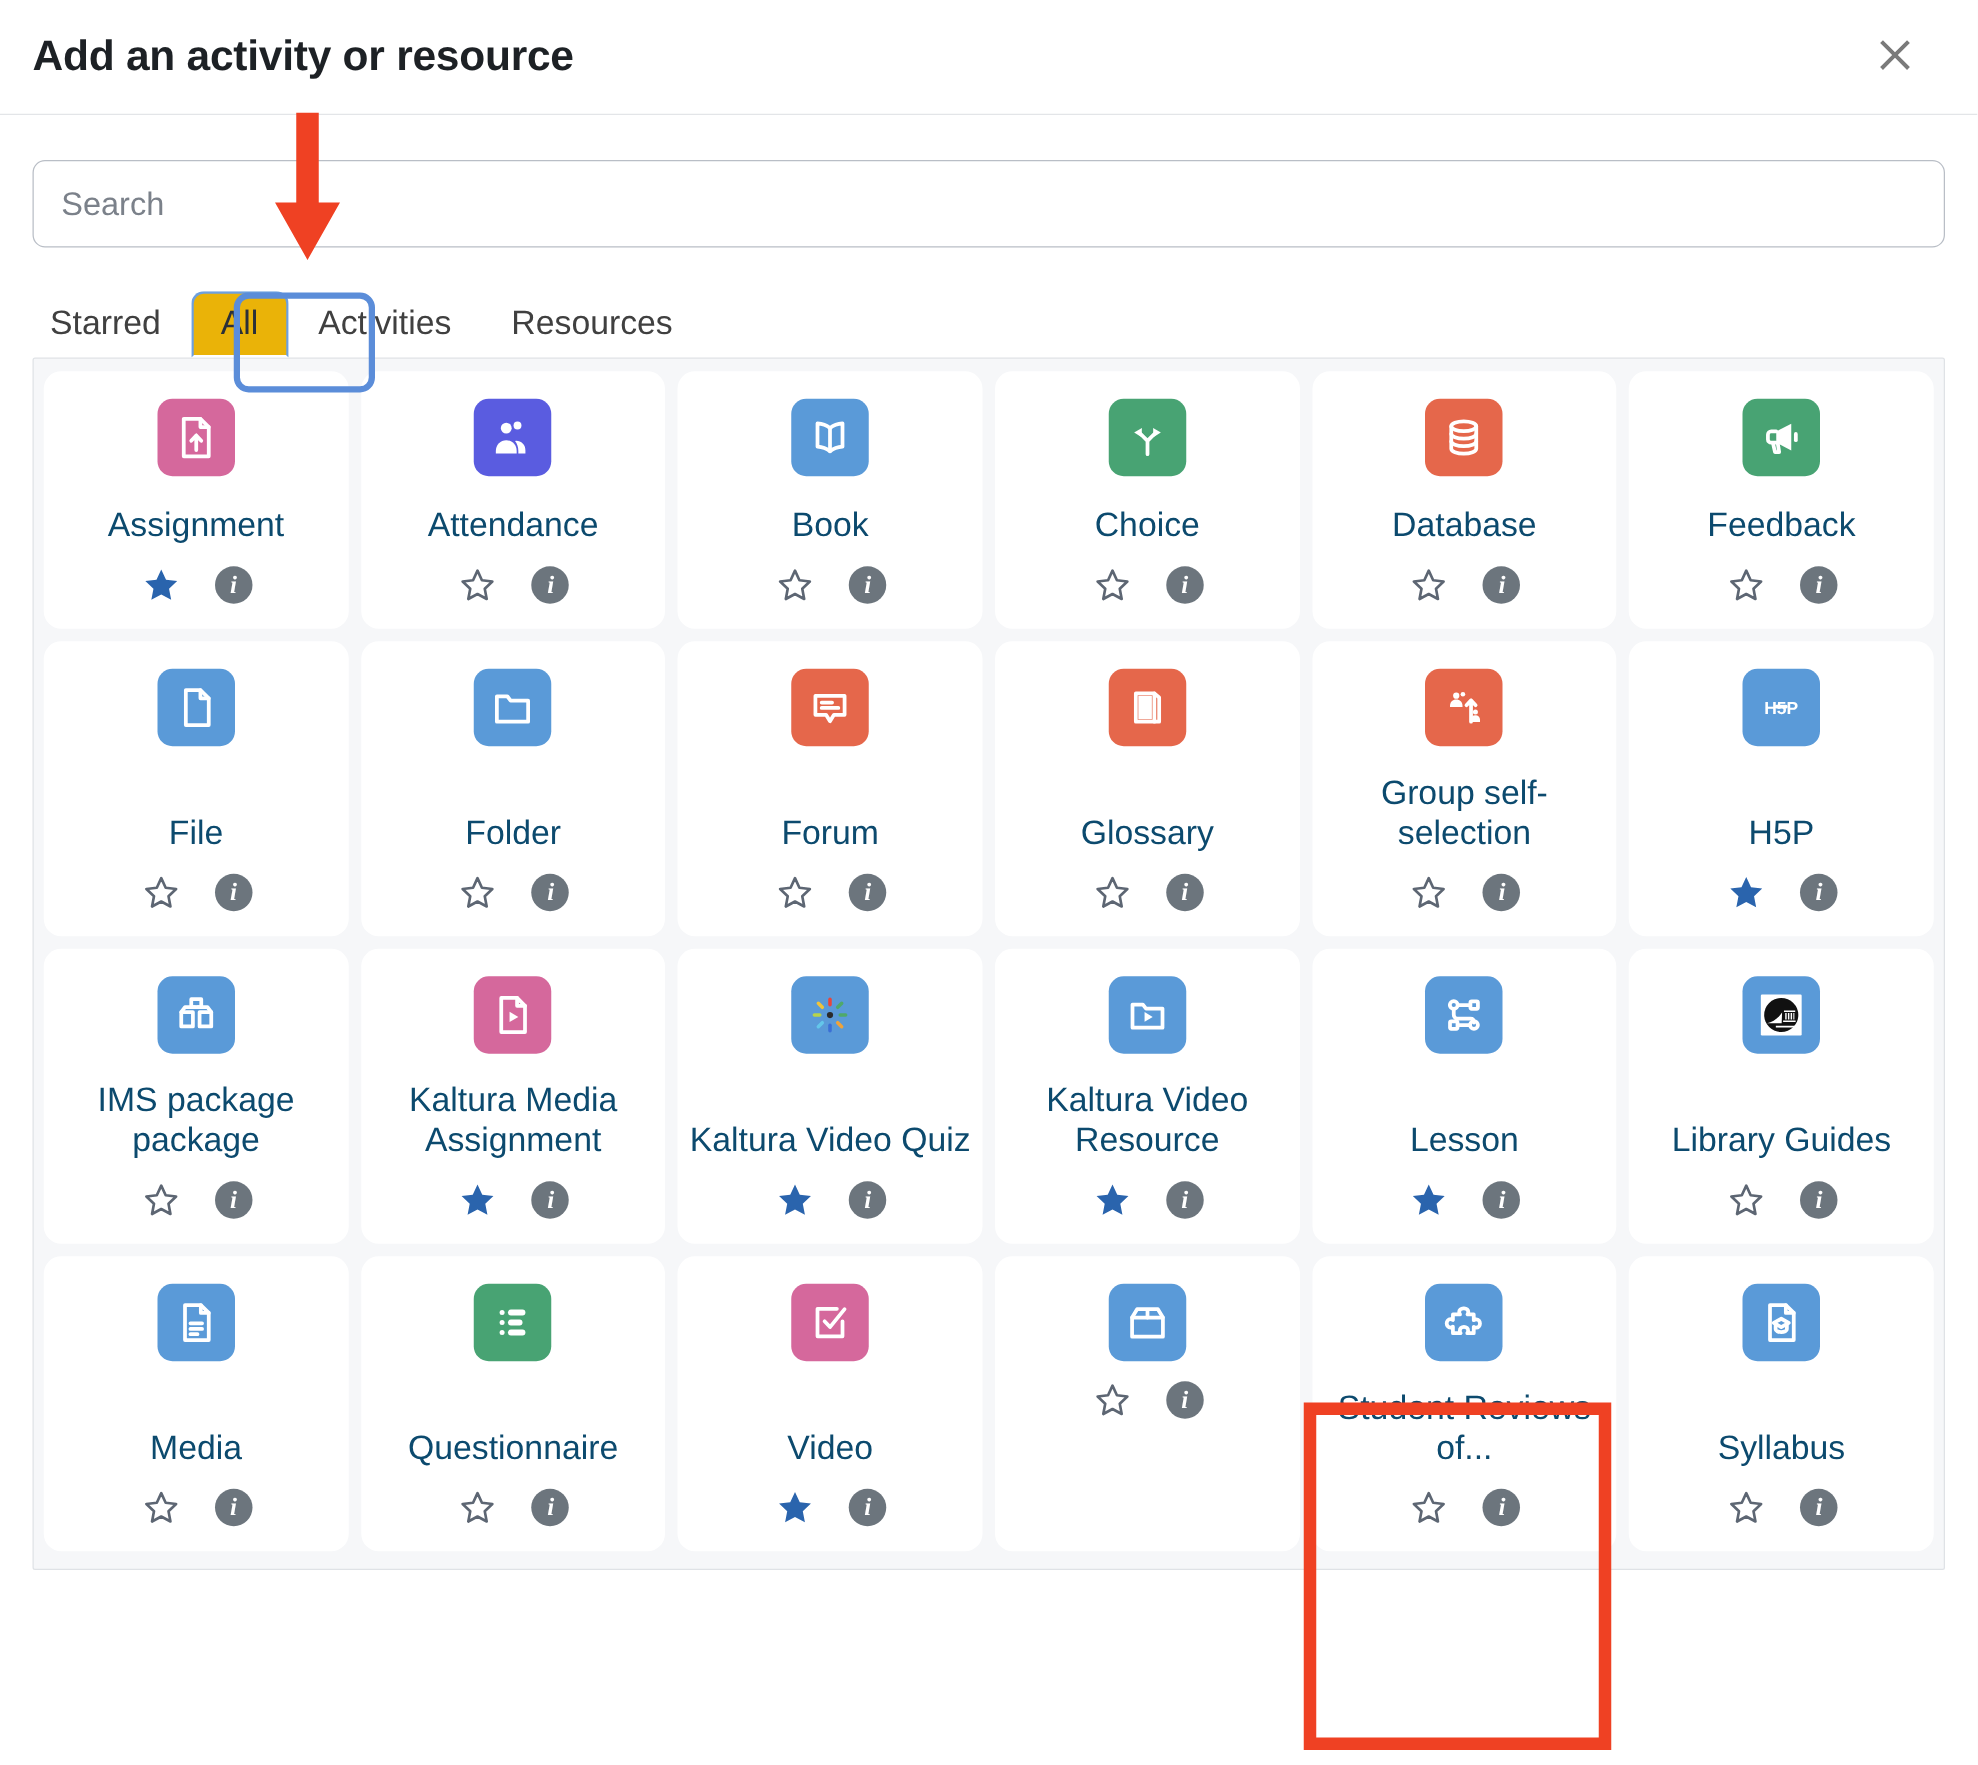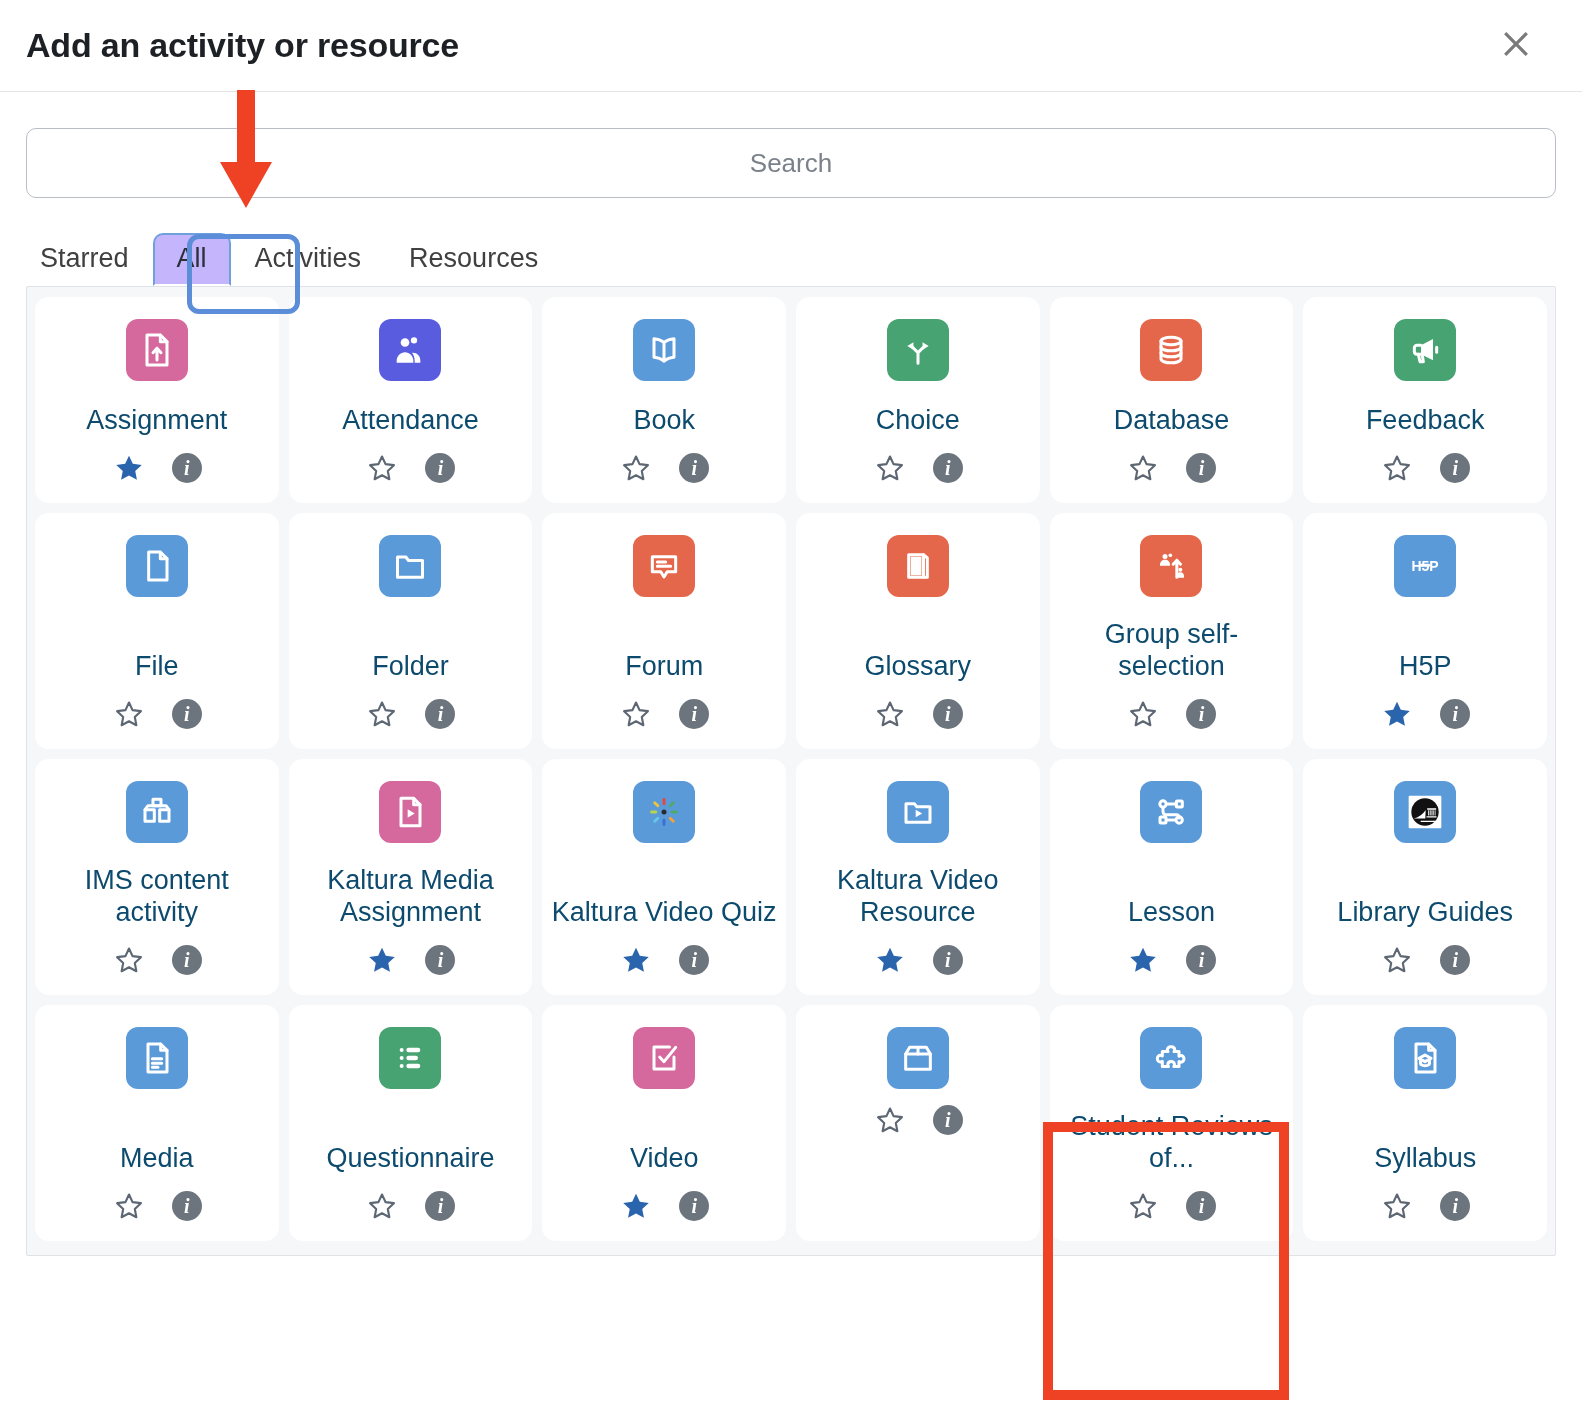--- a/index.html
+++ b/index.html
@@ -45,21 +45,20 @@
     width: 100%;
     height: 70px;
     border: 1px solid #b9bec6;
     border-radius: 10px;
     font-size: 26px;
     font-family: "Liberation Sans", sans-serif;
     color: #701a75;
     padding: 0 22px;
     background: #fff;
     outline: none;
-    text-align: center;
   }
   .search-input::placeholder { color: #7b818a; opacity: 1; }
 
   
   .tabs {
     display: flex;
     align-items: flex-end;
     padding: 0 26px;
     margin-top: 26px;
     height: 62px;
@@ -73,21 +72,21 @@
     border: 2px solid transparent;
     border-radius: 10px 10px 0 0;
     line-height: 1;
     white-space: nowrap;
   }
   .tab.first { padding-left: 12px; }
   .tab.active {
     color: #2b3038;
     border-color: #6ea0de;
     border-bottom-color: #ffffff;
-    background: #c4b5fd;
+    background: #eab308;
     position: relative;
     z-index: 3;
   }
 
   
   .grid-panel {
     margin: 0 26px;
     background: #f6f7f9;
     border: 1px solid #dfe2e6;
     border-radius: 2px;
@@ -451,21 +450,21 @@
       </div>
     <div class="grid row-tall" id="grid-r3" style="margin-top:10px">
         <div class="tile">
           <div class="icon-box" style="background:#5a9ad8">
             <svg width="40" height="40" viewBox="0 0 24 24" aria-hidden="true">
               <path fill="none" stroke="white" stroke-width="1.8" stroke-linejoin="round" stroke-linecap="round" d="M9.6 4.4h4.8v3.8H9.6z"></path>
               <path fill="none" stroke="white" stroke-width="1.8" stroke-linejoin="round" stroke-linecap="round" d="M4.8 10.6h5.6v6.9H4.8zM13.6 10.6h5.6v6.9h-5.6z"></path>
               <path fill="none" stroke="white" stroke-width="1.8" stroke-linejoin="round" stroke-linecap="round" d="M4.8 10.6 6.6 8.2h4.8M19.2 10.6 17.4 8.2h-4.8"></path>
             </svg>
           </div>
-          <div class="tile-label">IMS content activity</div>
+          <div class="tile-label">IMS package package</div>
           <div class="tile-actions">
             <button class="star-btn">
               <svg width="34" height="34" viewBox="0 0 24 24">
                 <path fill="none" stroke="#5d6673" stroke-width="1.5" stroke-linejoin="round" d="M12 3.9 14.5 9.3l5.9.7-4.3 4.1 1.1 5.8L12 17.1 6.8 19.9l1.1-5.8-4.3-4.1 5.9-.7z"></path>
               </svg>
             </button>
             <button class="info-btn">
               <span class="info-circle">i</span>
             </button>
           </div>

